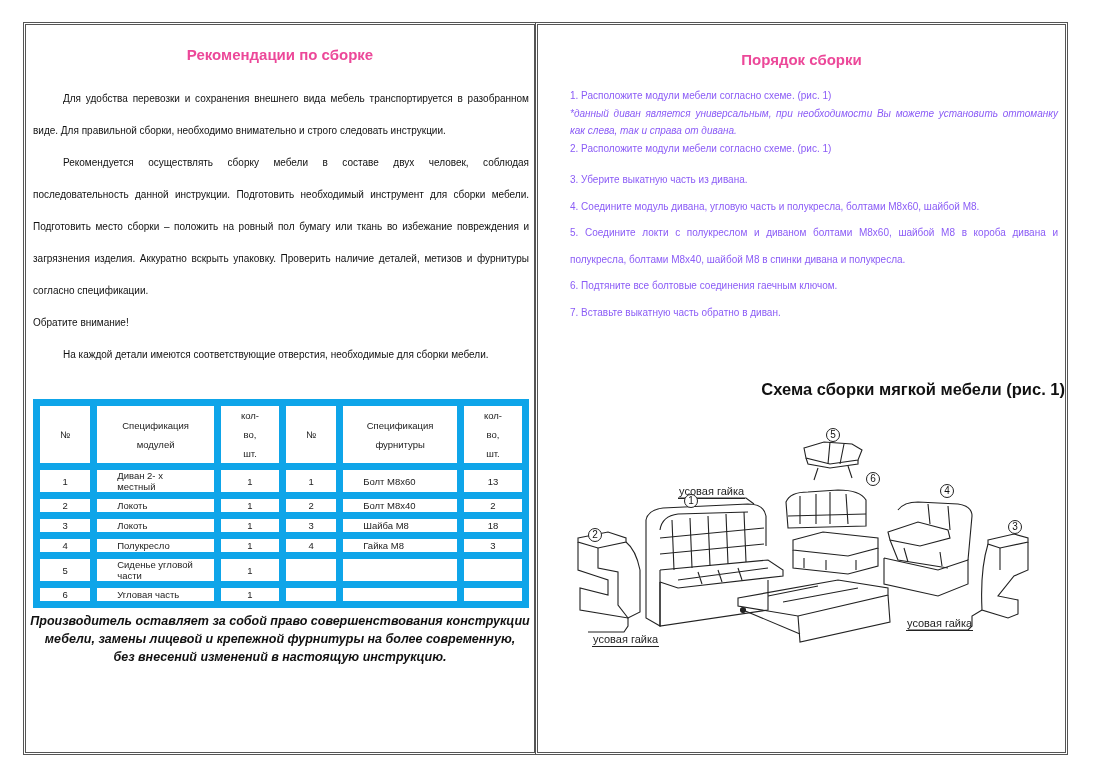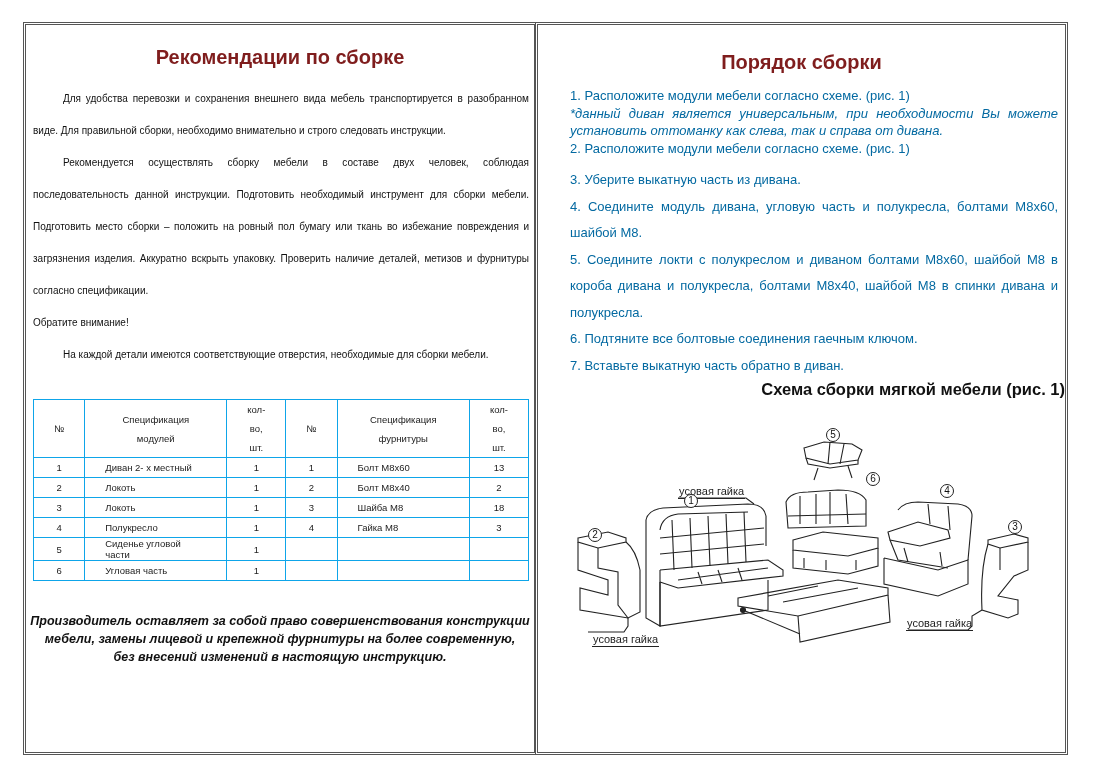--- a/index.html
+++ b/index.html
@@ -12,60 +12,60 @@
     height: 733px;
     border: 3px double #555;
     background: #fff;
   }
   .page-left { left: 23px; width: 514px; }
   .page-right { left: 535px; width: 533px; }
 
   h1.title {
     font-family: "Liberation Sans", sans-serif;
     font-weight: bold;
-    font-size: 20px;
+    font-size: 15px;
     text-align: center;
-    color: #7f1d1d;
+    color: #ec4899;
   }
 
   
   .page-left h1.title { position: absolute; top: 21px; left: 0; right: 0; }
   .left-body {
     position: absolute; top: 58px; left: 7px; width: 496px;
     font-size: 10px; line-height: 32px; text-align: justify;
   }
   .left-body p { text-indent: 30px; }
   .left-body p.center { text-align: left; text-indent: 0; }
   .spec-table {
     position: absolute; top: 374px; left: 7px; width: 496px;
     border-collapse: collapse; font-size: 9.5px; color: #222;
   }
   .spec-table th, .spec-table td {
-    border: 1px solid #0ea5e9; padding: 0 20px; height: 20px; font-weight: normal;
+    border: 7px solid #0ea5e9; padding: 0 20px; height: 20px; font-weight: normal;
   }
   .spec-table th { height: 39px; text-align: center; line-height: 19px; }
   .spec-table td.c { text-align: center; }
   .col-n { width: 24px; }
   .col-name { width: 186px; }
   .col-q { width: 49px; }
   .col-n2 { width: 24px; }
   .col-name2 { width: 164px; }
   .col-q2 { width: 49px; }
 
   .disclaimer {
     position: absolute; top: 587px; left: 0; right: 0;
     text-align: center; font-style: italic; font-weight: bold;
     font-size: 12.5px; line-height: 18px;
   }
 
   
   .page-right h1.title { position: absolute; top: 26px; left: 0; right: 0; }
   .steps {
     position: absolute; top: 62px; left: 32px; width: 488px;
-    font-size: 13px; color: #0369a1;
+    font-size: 10px; color: #8b5cf6;
   }
   .steps .line { text-align: justify; }
   .steps .note { font-style: italic; line-height: 17px; text-align: justify; }
   .steps .s1 { line-height: 18px; }
   .steps .tight { line-height: 19px; margin-bottom: 9px; }
   .steps .loose { line-height: 26.5px; }
 
   h2.diagram-title {
     position: absolute; top: 355px; left: 0; right: 0;
     text-align: right; font-weight: bold; font-size: 16.5px;

